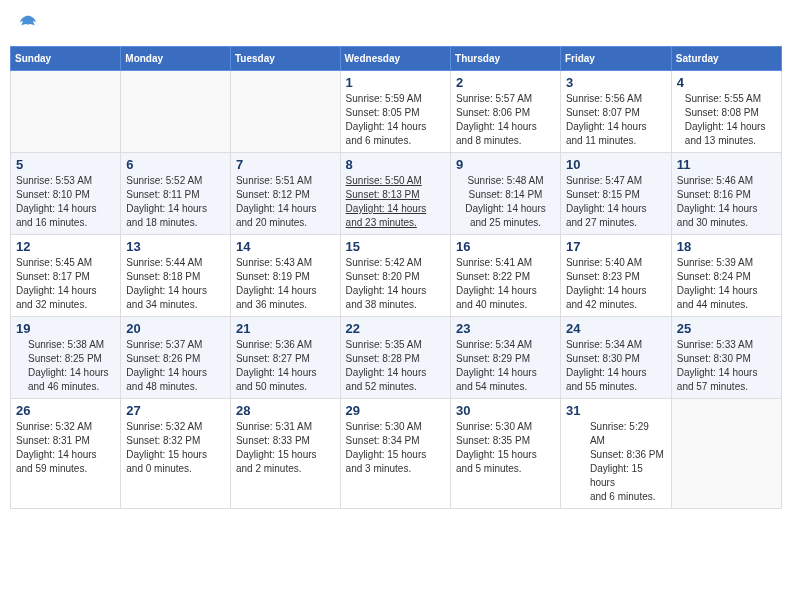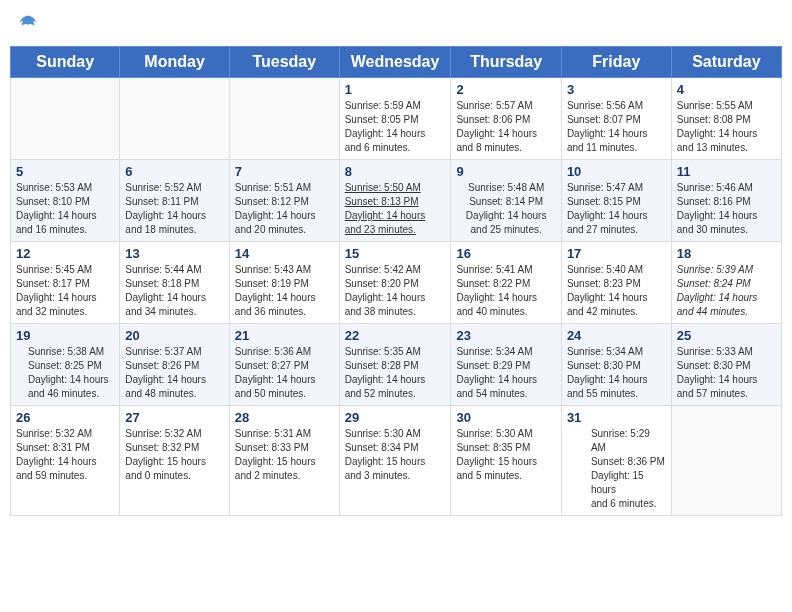--- a/index.html
+++ b/index.html
@@ -49,24 +49,24 @@
       color: #333;
     }
     .calendar {
       width: 100%;
       border-collapse: collapse;
       border: 1px solid #ccc;
     }
     .calendar th {
       background: #3a6dbf;
       color: #fff;
-      font-size: 16px;
+      font-size: 10px;
       font-weight: bold;
       padding: 6px 4px;
-      text-align: center;
+      text-align: left;
       border: 1px solid #5a8ddf;
     }
     .calendar td {
       vertical-align: top;
       border: 1px solid #ddd;
       padding: 4px 5px;
       width: 113px;
       min-height: 80px;
       background: #fff;
       font-size: 11px;
@@ -147,21 +147,21 @@
         </td>
         <td>
           <div class="day-number">3</div>
           <div class="day-info" style="white-space: pre-line;">Sunrise: 5:56 AM
 Sunset: 8:07 PM
 Daylight: 14 hours
 and 11 minutes.</div>
         </td>
         <td>
           <div class="day-number">4</div>
-          <div class="day-info" style="white-space: pre-line;">Sunrise: 5:55 AM
+          <div class="day-info" style="white-space: pre-line; margin-left: 8px;">Sunrise: 5:55 AM
 Sunset: 8:08 PM
 Daylight: 14 hours
 and 13 minutes.</div>
         </td>
       </tr>
       <tr>
         <td>
           <div class="day-number">5</div>
           <div class="day-info" style="white-space: pre-line;">Sunrise: 5:53 AM
 Sunset: 8:10 PM
@@ -249,21 +249,21 @@
         </td>
         <td>
           <div class="day-number">17</div>
           <div class="day-info" style="white-space: pre-line;">Sunrise: 5:40 AM
 Sunset: 8:23 PM
 Daylight: 14 hours
 and 42 minutes.</div>
         </td>
         <td>
           <div class="day-number">18</div>
-          <div class="day-info" style="white-space: pre-line; font-style: italic;">Sunrise: 5:39 AM
+          <div class="day-info" style="white-space: pre-line;">Sunrise: 5:39 AM
 Sunset: 8:24 PM
 Daylight: 14 hours
 and 44 minutes.</div>
         </td>
       </tr>
       <tr>
         <td>
           <div class="day-number">19</div>
           <div class="day-info" style="white-space: pre-line; margin-left: 12px;">Sunrise: 5:38 AM
 Sunset: 8:25 PM

